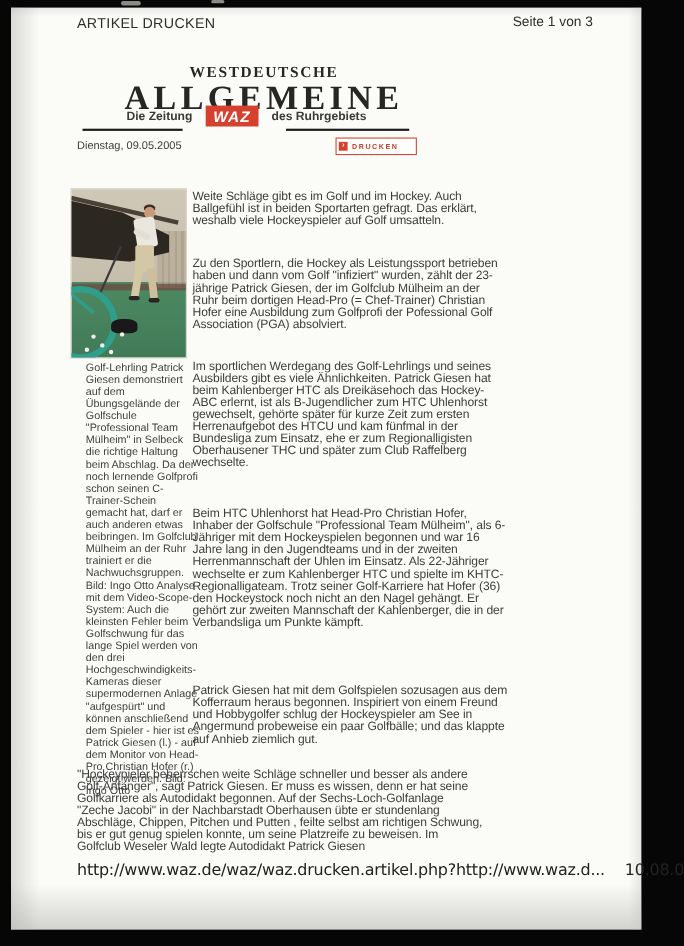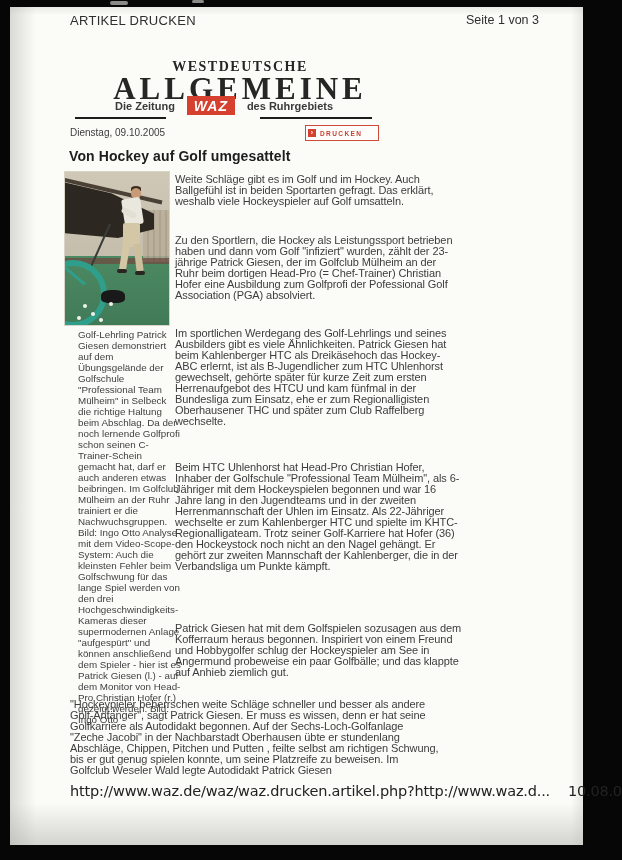--- a/index.html
+++ b/index.html
@@ -97,27 +97,26 @@
     <div class="mh2">ALLGEMEINE</div>
   </div>
   <div class="tagline">
     <span class="tag-txt">Die Zeitung</span>
     <span class="waz-box" style="background:#d6402e;">WAZ</span>
     <span class="tag-txt">des Ruhrgebiets</span>
   </div>
   <div class="rule rule-l"></div>
   <div class="rule rule-r"></div>
 
-  <div class="dateline">Dienstag, 09.10.2005</div>
+  <div class="dateline">Dienstag, 09.05.2005</div>
   <div class="print-btn">
     <span class="print-arrow">›</span>
     <span class="print-label">DRUCKEN</span>
   </div>
 
-  <div class="headline">Von Hockey auf Golf umgesattelt</div>
 
   <div class="photo">
     <div class="ph ph-fence"></div>
     <div class="ph ph-shed"></div>
     <div class="ph ph-roof"></div>
     <div class="ph ph-matline"></div>
     <div class="ph ph-club"></div>
     <div class="ph ph-hair"></div>
     <div class="ph ph-head"></div>
     <div class="ph ph-shirt"></div>

